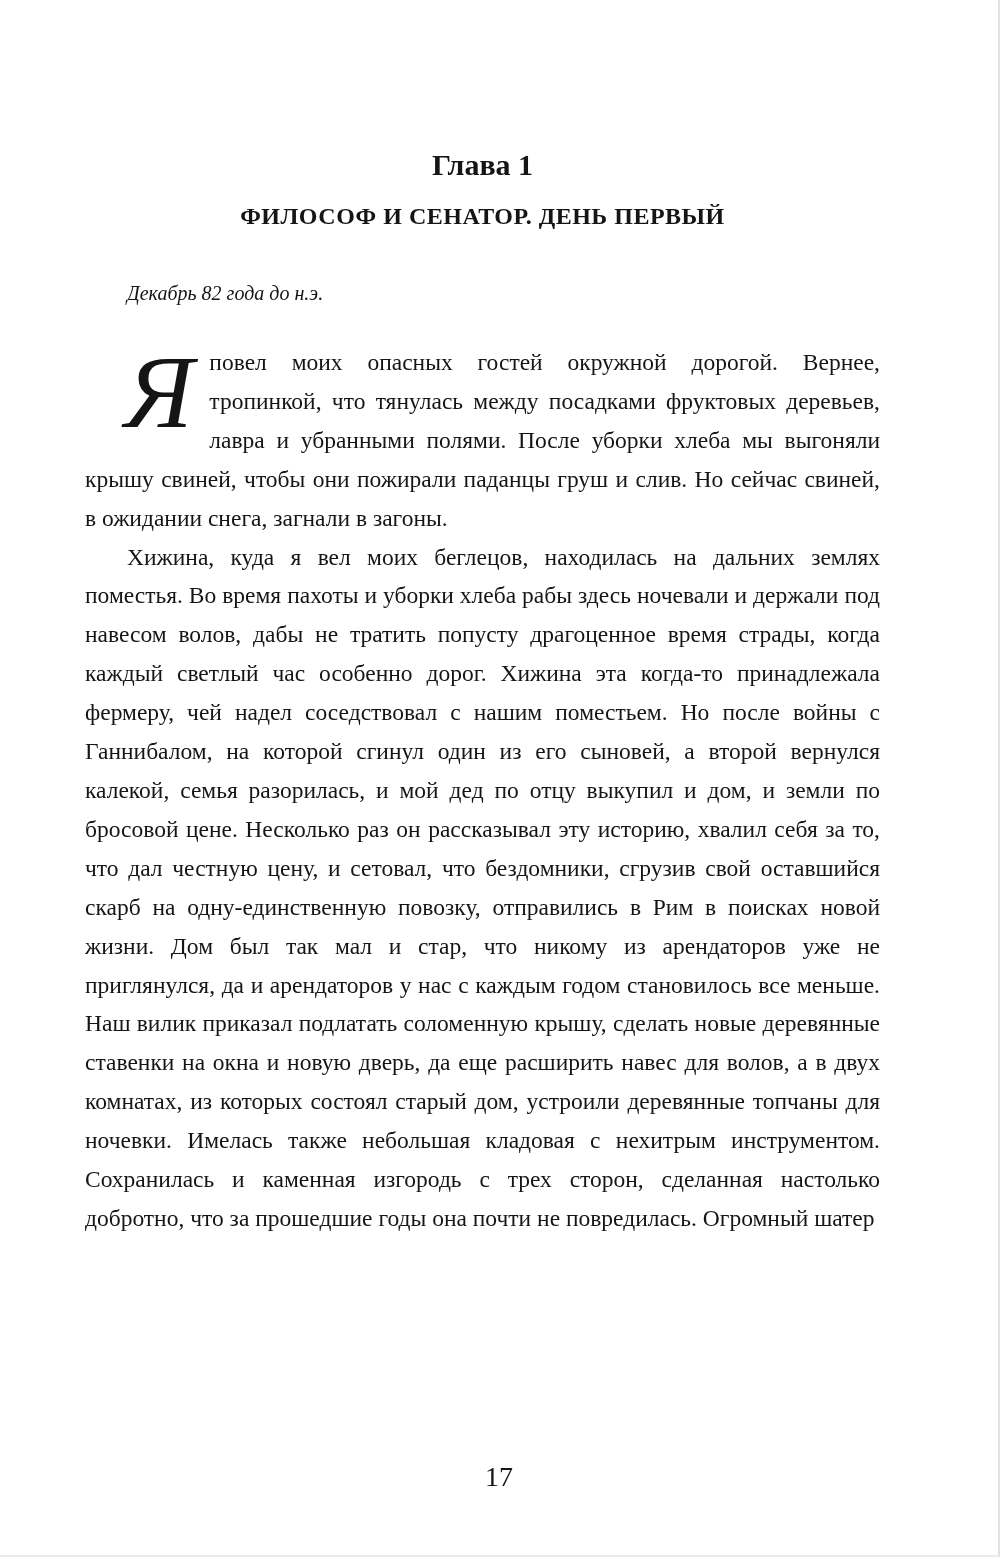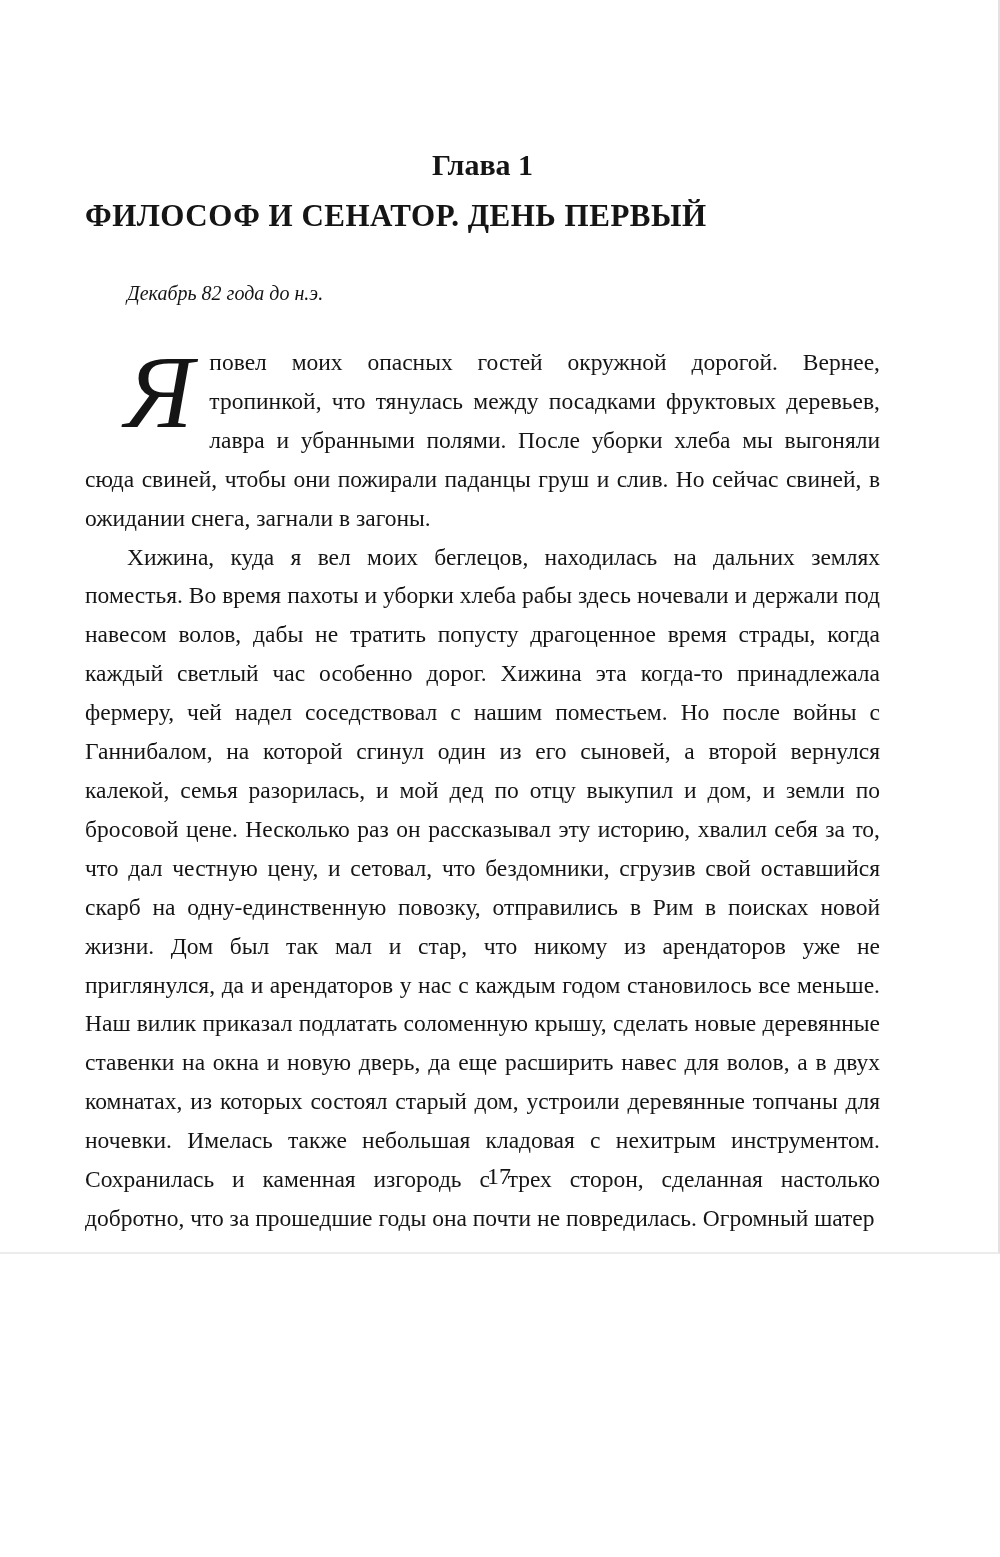--- a/index.html
+++ b/index.html
@@ -3,21 +3,21 @@
 <meta charset="utf-8">
 <style>
   html, body {
     margin: 0;
     padding: 0;
     background: #ffffff;
   }
   .page {
     position: relative;
     width: 1000px;
-    height: 1254px;
+    height: 1557px;
     background: #ffffff;
     font-family: "Liberation Serif", serif;
     color: #151515;
     box-sizing: border-box;
     border-right: 2px solid #e2e2e2;
     border-bottom: 2px solid #ececec;
     overflow: hidden;
   }
   .content {
     position: absolute;
@@ -25,23 +25,23 @@
     right: 118px;
     top: 148px;
   }
   .chapter-label {
     text-align: center;
     font-weight: bold;
     font-size: 30px;
     line-height: 34px;
   }
   .chapter-title {
-    text-align: left;
+    text-align: center;
     font-weight: bold;
-    font-size: 31px;
+    font-size: 24px;
     line-height: 36px;
     margin-top: 16px;
     letter-spacing: 0.5px;
   }
   .date-line {
     font-style: italic;
     font-size: 20px;
     margin-top: 48px;
     margin-left: 42px;
   }
@@ -66,39 +66,39 @@
   }
   .para-indent {
     text-indent: 42px;
   }
   .page-number {
     position: absolute;
     bottom: 62px;
     left: 0;
     right: 0;
     text-align: center;
-    font-size: 24px;
+    font-size: 28px;
     color: #151515;
   }
 </style>
 </head>
 <body>
 
 <div class="page">
   <div class="content">
 
     <div class="chapter-label">Глава 1</div>
 
     <div class="chapter-title">ФИЛОСОФ И СЕНАТОР. ДЕНЬ ПЕРВЫЙ</div>
 
     <div class="date-line">Декабрь 82 года до н.э.</div>
 
     <div class="body-text">
       <p class="para">
-        <span class="dropcap">Я</span><span>повел моих опасных гостей окружной дорогой. Вернее, тропинкой, что тянулась между посадками фруктовых деревьев, лавра и убранными полями. После уборки хлеба мы выгоняли сюда свиней, чтобы они пожирали паданцы груш и слив. Но сейчас свиней, в ожидании снега, загнали в загоны.</span>
+        <span class="dropcap">Я</span><span>повел моих опасных гостей окружной дорогой. Вернее, тропинкой, что тянулась между посадками фруктовых деревьев, лавра и убранными полями. После уборки хлеба мы выгоняли крышу свиней, чтобы они пожирали паданцы груш и слив. Но сейчас свиней, в ожидании снега, загнали в загоны.</span>
       </p>
       <p class="para para-indent">
         <span>Хижина, куда я вел моих беглецов, находилась на дальних землях поместья. Во время пахоты и уборки хлеба рабы здесь ночевали и держали под навесом волов, дабы не тратить попусту драгоценное время страды, когда каждый светлый час особенно дорог. Хижина эта когда-то принадлежала фермеру, чей надел соседствовал с нашим поместьем. Но после войны с Ганнибалом, на которой сгинул один из его сыновей, а второй вернулся калекой, семья разорилась, и мой дед по отцу выкупил и дом, и земли по бросовой цене. Несколько раз он рассказывал эту историю, хвалил себя за то, что дал честную цену, и сетовал, что бездомники, сгрузив свой оставшийся скарб на одну-единственную повозку, отправились в Рим в поисках новой жизни. Дом был так мал и стар, что никому из арендаторов уже не приглянулся, да и арендаторов у нас с каждым годом становилось все меньше. Наш вилик приказал подлатать соломенную крышу, сделать новые деревянные ставенки на окна и новую дверь, да еще расширить навес для волов, а в двух комнатах, из которых состоял старый дом, устроили деревянные топчаны для ночевки. Имелась также небольшая кладовая с нехитрым инструментом. Сохранилась и каменная изгородь с трех сторон, сделанная настолько добротно, что за прошедшие годы она почти не повредилась. Огромный шатер</span>
       </p>
     </div>
 
   </div>
 
   <div class="page-number">17</div>
 </div>

